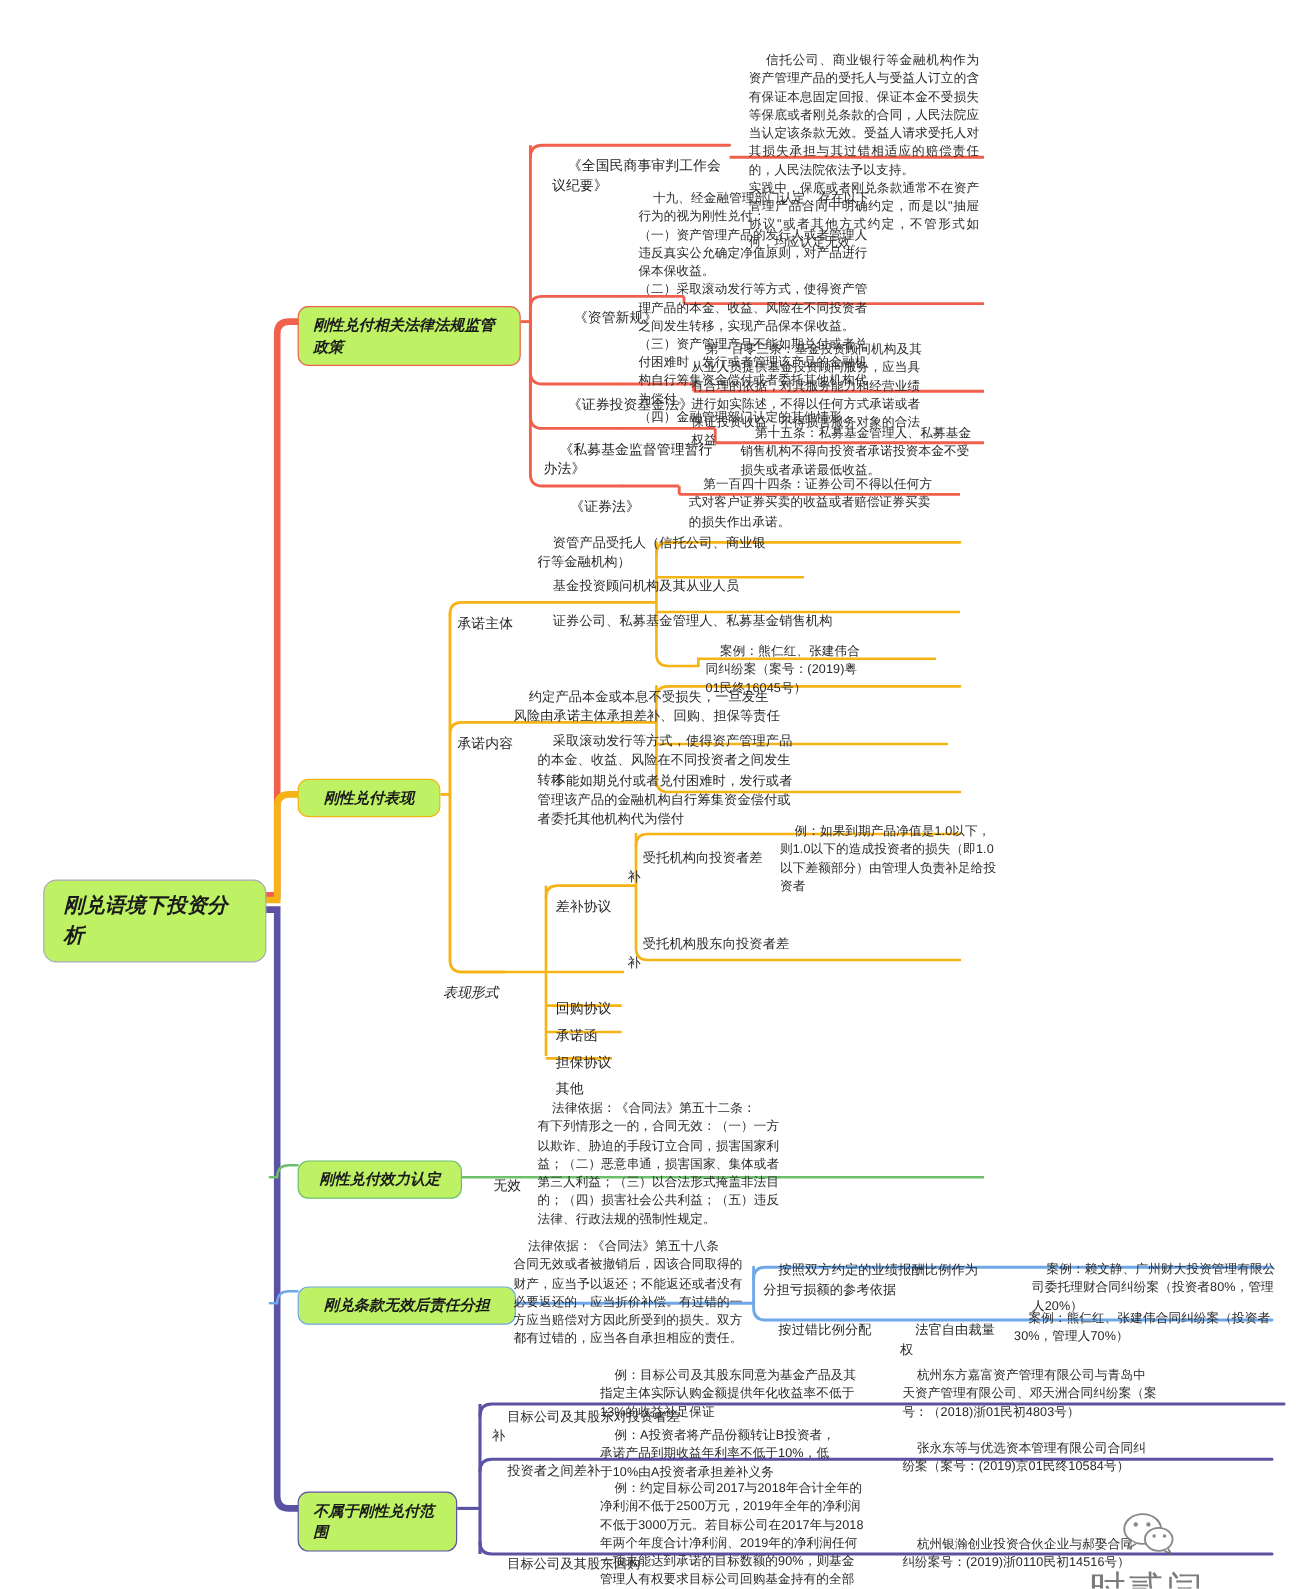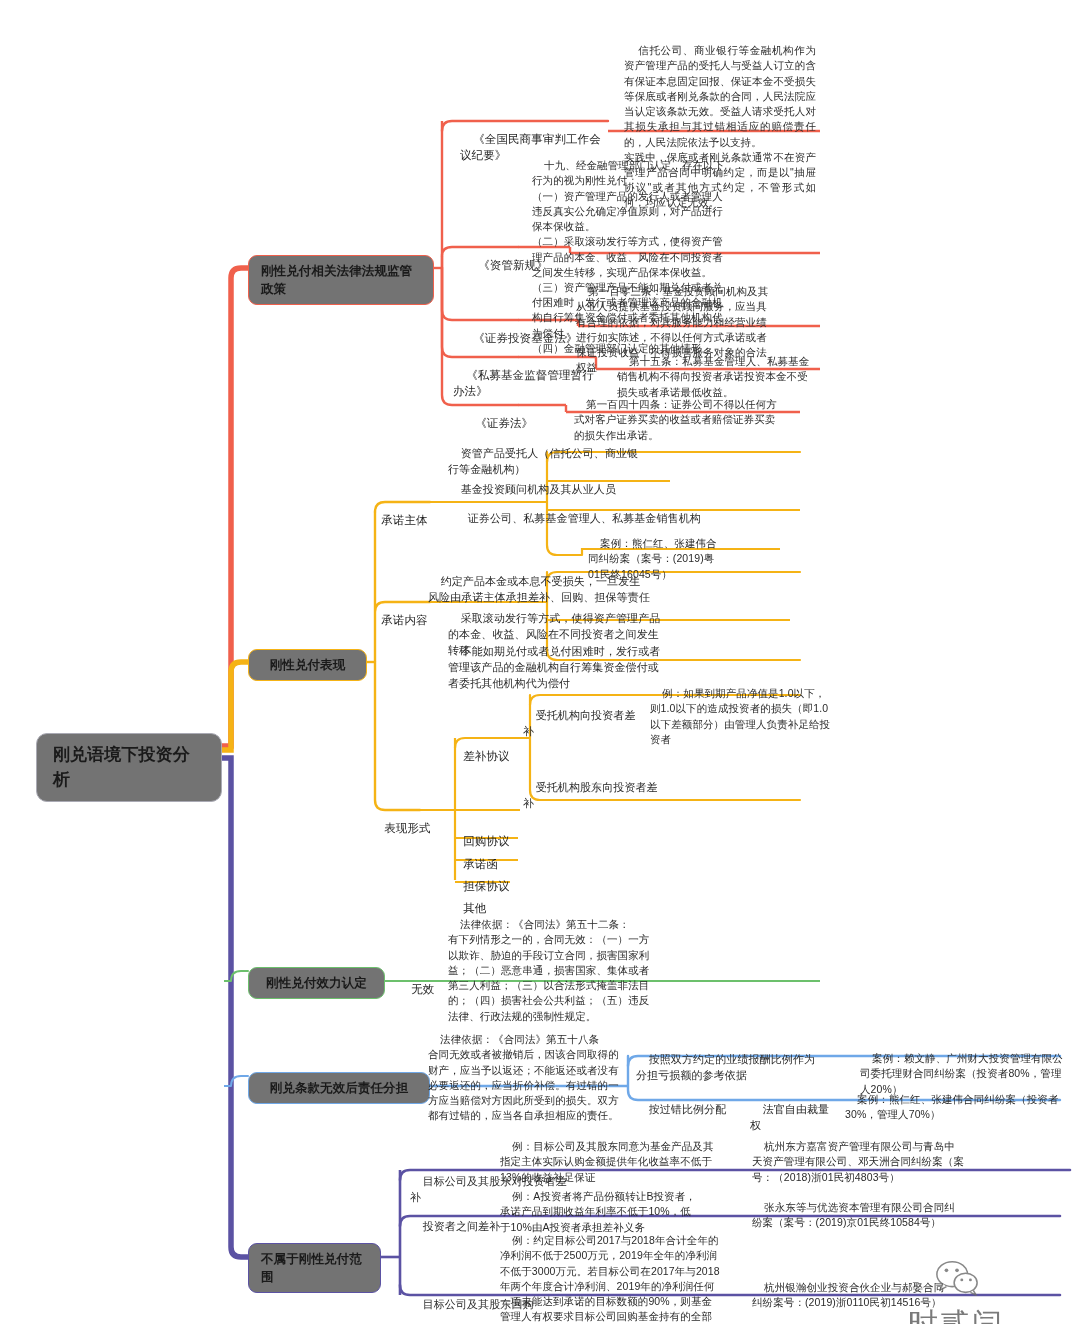--- a/index.html
+++ b/index.html
@@ -26,26 +26,27 @@
     font-size: 11.5px;
     line-height: 1.45;
     color: #222;
     white-space: pre-wrap;
     letter-spacing: 0.1px;
   }
   
   .boxed {
     border: 1.6px solid #999;
     border-radius: 9px;
-    background: #737373;
+    background: #bef264;
     padding: 7px 13px;
     font-weight: bold;
     color: #1a1a1a;
     display: flex;
     align-items: flex-start;
+    font-style: italic;
   }
   .root {
     font-size: 17px;
     border-color: #aaaab4;
     border-width: 1.8px;
     border-radius: 11px;
     padding: 9px 16px;
   }
   .lvl1 {
     font-size: 12.5px;
@@ -216,41 +217,41 @@
 
   <div class="node lvl2" style="left:368px; top:495px; width:62px;">
     <span>承诺主体</span>
   </div>
   <div class="node leaf" style="left:448px; top:430px; width:200px;">
     <span>资管产品受托人（信托公司、商业银行等金融机构）</span>
   </div>
   <div class="node leaf" style="left:448px; top:466px; width:210px;">
     <span>基金投资顾问机构及其从业人员</span>
   </div>
-  <div class="node leaf" style="left:448px; top:495px; width:260px;text-align:center;">
+  <div class="node leaf" style="left:448px; top:495px; width:260px;">
     <span>证券公司、私募基金管理人、私募基金销售机构</span>
   </div>
   <div class="node tiny" style="left:588px; top:521px; width:132px;">
     <span>案例：熊仁红、张建伟合同纠纷案（案号：(2019)粤01民终16045号）</span>
   </div>
 
   <div class="node lvl2" style="left:368px; top:595px; width:62px;">
     <span>承诺内容</span>
   </div>
   <div class="node leaf" style="left:428px; top:558px; width:222px;">
     <span>约定产品本金或本息不受损失，一旦发生风险由承诺主体承担差补、回购、担保等责任</span>
   </div>
   <div class="node leaf" style="left:448px; top:595px; width:216px;">
     <span>采取滚动发行等方式，使得资产管理产品的本金、收益、风险在不同投资者之间发生转移</span>
   </div>
   <div class="node leaf" style="left:448px; top:628px; width:216px;">
     <span>不能如期兑付或者兑付困难时，发行或者管理该产品的金融机构自行筹集资金偿付或者委托其他机构代为偿付</span>
   </div>
 
-  <div class="node lvl2" style="left:371px; top:803px; width:62px;">
+  <div class="node lvl2" style="left:356px; top:803px; width:62px;font-style:italic;">
     <span>表现形式</span>
   </div>
   <div class="node lvl2" style="left:450px; top:731px; width:60px;">
     <span>差补协议</span>
   </div>
   <div class="node leaf" style="left:523px; top:692px; width:120px;">
     <span>受托机构向投资者差补</span>
   </div>
   <div class="node tiny" style="left:650px; top:671px; width:184px;">
     <span>例：如果到期产品净值是1.0以下，则1.0以下的造成投资者的损失（即1.0以下差额部分）由管理人负责补足给投资者</span>

